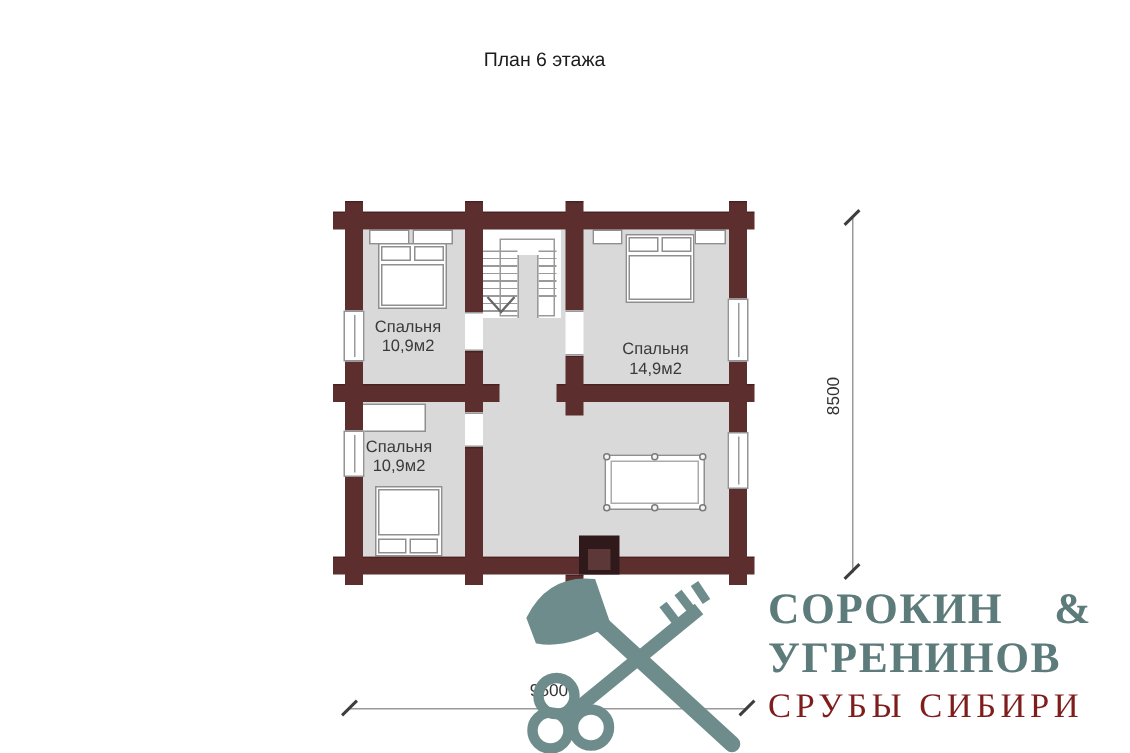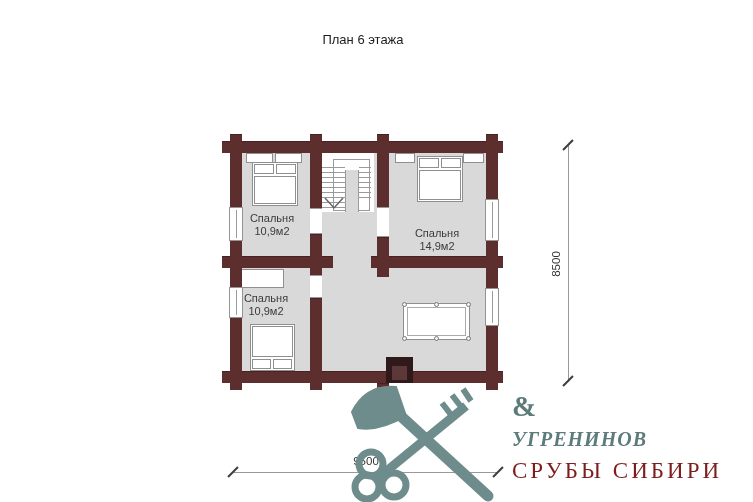--- a/index.html
+++ b/index.html
@@ -27,21 +27,21 @@
   
   .dim-line{position:absolute;background:#999;z-index:2;}
   .dim-tick{position:absolute;width:14px;height:2px;background:#3d3d3d;transform:rotate(-45deg);z-index:2;}
   .dim-text{position:absolute;color:#333;font-size:11.5px;z-index:2;text-align:center;}
   
   .title{position:absolute;color:#1c1c1c;font-size:13px;text-align:center;z-index:7;}
   
   .logo-icon{position:absolute;z-index:20;}
   .logo-text{position:absolute;z-index:20;font-family:"Liberation Serif",serif;color:#5e7b7b;}
   .logo-l1{display:flex;justify-content:space-between;width:216px;font-weight:bold;font-size:29px;line-height:33px;letter-spacing:1px;}
-  .logo-l2{font-weight:bold;font-size:20px;line-height:33px;letter-spacing:1px;font-style:italic;}
+  .logo-l2{font-weight:bold;font-size:29px;line-height:33px;letter-spacing:1px;}
   .logo-l3{font-size:23px;line-height:30px;letter-spacing:3px;color:#7f1d1d;}
 </style>
 </head>
 <body>
 
 <div id="canvas">
 
   <div class="title" style="left:287px;top:32px;width:152px;">План 6 этажа</div>
 
   <div class="floor" style="left:242px;top:153px;width:244px;height:218px;"></div>
@@ -149,19 +149,20 @@
       <line x1="133" y1="23" x2="125" y2="11" stroke-width="6"></line>
 
       <circle cx="33" cy="86" r="12" fill="none" stroke-width="7"></circle>
       <circle cx="29" cy="109" r="12" fill="none" stroke-width="7"></circle>
       <circle cx="56" cy="107" r="12" fill="none" stroke-width="7"></circle>
     </g>
   </svg>
 
   <div class="logo-text" style="left:512px;top:390px;width:236px;">
     <div class="logo-l1">
+      <span>СОРОКИН</span>
       <span>&amp;</span>
     </div>
     <div class="logo-l2">УГРЕНИНОВ</div>
     <div class="logo-l3">СРУБЫ СИБИРИ</div>
   </div>
 
 </div>
 
 </body></html>

